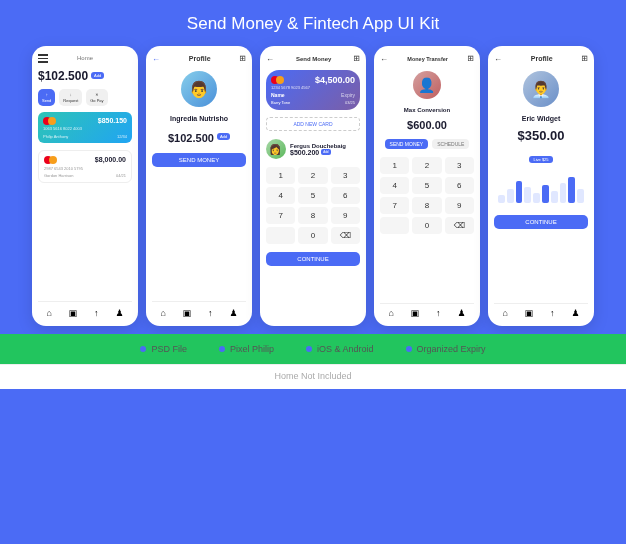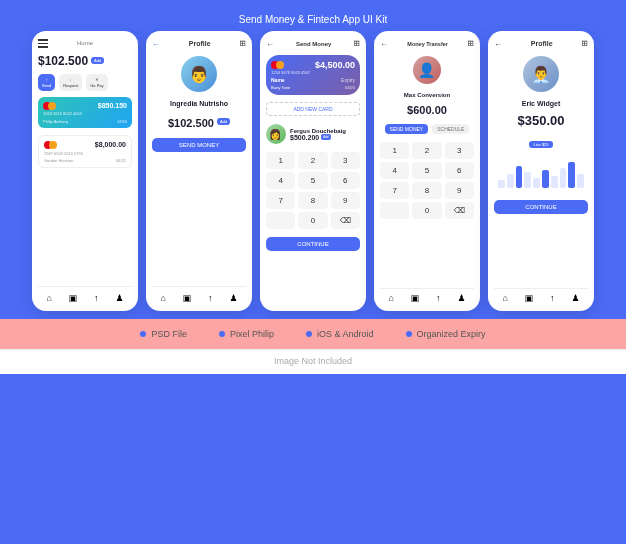--- a/index.html
+++ b/index.html
@@ -8,24 +8,24 @@
       height: 544px;
       background: #4B6BF5;
       font-family: 'Segoe UI', Arial, sans-serif;
       overflow: hidden;
       display: flex;
       flex-direction: column;
       align-items: center;
     }
     .page-title {
       color: #fff;
-      font-size: 10px;
+      font-size: 17px;
       font-weight: 500;
       margin-top: 14px;
-      margin-bottom: 6px;
+      margin-bottom: 12px;
     }
     .phones-row {
       display: flex;
       gap: 8px;
       justify-content: center;
       align-items: flex-start;
       padding: 0 10px;
     }
     .phone {
       background: #fff;
@@ -108,21 +108,21 @@
     .p5-back { font-size: 8px; color: #333; }
     .p5-title { font-size: 7px; font-weight: 600; color: #333; }
     .p5-avatar { width: 36px; height: 36px; border-radius: 50%; background: linear-gradient(135deg, #b0c4de, #6a8fc8); margin: 4px auto; display: flex; align-items: center; justify-content: center; font-size: 16px; }
     .p5-name { font-size: 7px; font-weight: 600; color: #1a1a2e; text-align: center; }
     .p5-amount { font-size: 13px; font-weight: 700; color: #1a1a2e; text-align: center; margin-top: 2px; }
     .p5-live-badge { background: #4B6BF5; color: #fff; font-size: 4px; border-radius: 3px; padding: 1px 4px; display: inline-block; margin-top: 3px; }
     .p5-continue-btn { background: #4B6BF5; color: #fff; font-size: 6px; border-radius: 5px; padding: 4px; text-align: center; margin-top: 8px; }
 
     
     .bottom-bar {
-      background: #fca5a5;
+      background: #22c55e;
       width: 100%;
       padding: 10px 20px;
       display: flex;
       justify-content: center;
       gap: 32px;
       margin-top: 8px;
     }
     .feature-item {
       display: flex;
       align-items: center;
@@ -385,13 +385,13 @@
   </div>
   <div class="feature-item">
     <div class="dot"></div>
     <span>iOS &amp; Android</span>
   </div>
   <div class="feature-item">
     <div class="dot"></div>
     <span>Organized Expiry</span>
   </div>
 </div>
-<div class="bottom-note">Image Not Included</div>
+<div class="bottom-note">Home Not Included</div>
 
 </body></html>

